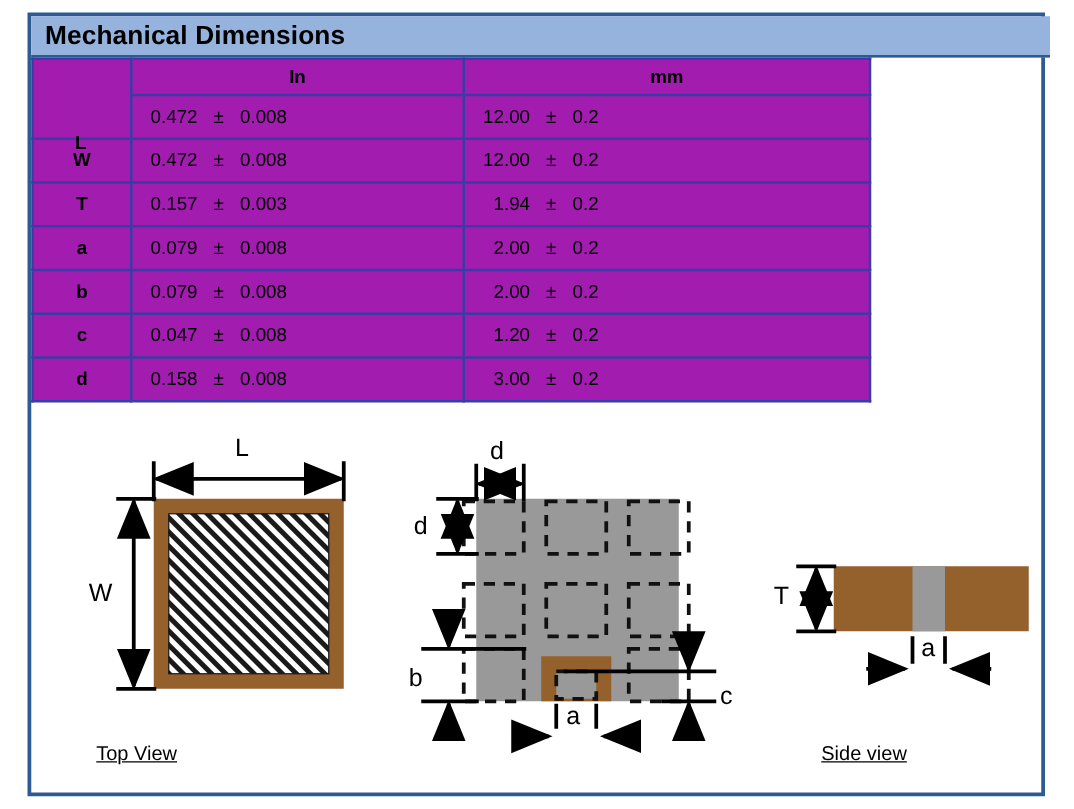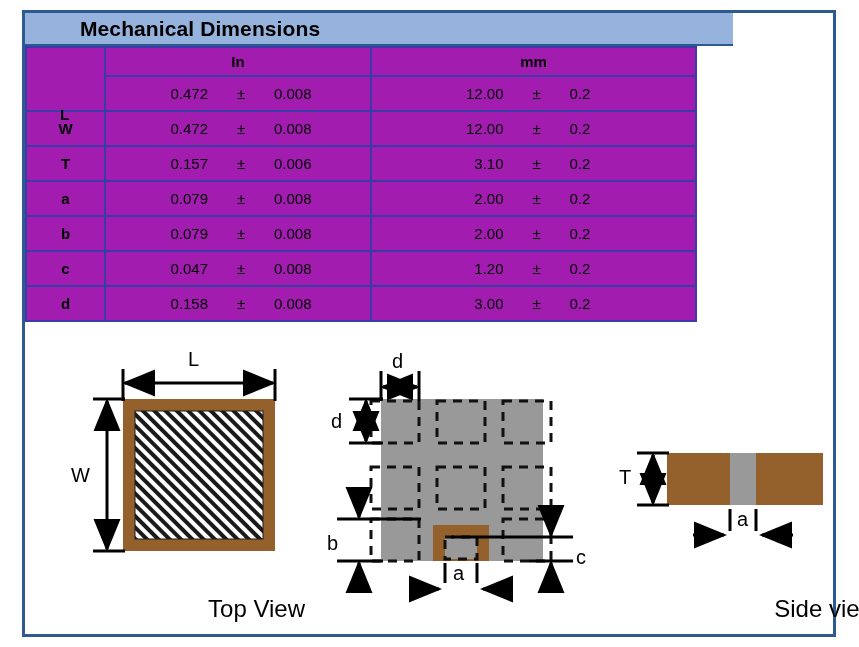--- a/index.html
+++ b/index.html
@@ -24,28 +24,27 @@
     height: 627px;
     border: 3px solid #2E5A92;
     box-sizing: border-box;
     background: #ffffff;
   }
   
   #title-bar {
     position: absolute;
     left: 0px;
     top: 0px;
-    width: 708px;
+    width: 815px;
     height: 33px;
     background: #95B3DC;
     border-bottom: 2px solid #2E5A92;
     box-sizing: border-box;
     display: flex;
     align-items: center;
-    padding-left: 44px;
   }
   #title-text {
     font-size: 21px;
     font-weight: bold;
     color: #000000;
     padding-left: 11px;
     letter-spacing: 0.1px;
   }
   
   #dim-table {
@@ -73,44 +72,44 @@
     font-weight: bold;
     font-size: 16px;
   }
   .lbl-cell {
     font-weight: bold;
     font-size: 15px;
   }
   .val-row td { height: 35px; }
   .val-inner {
     display: flex;
-    justify-content: center;
     align-items: baseline;
-    gap: 16px;
+    gap: 0;
     white-space: pre;
   }
   .v-nom  { display: inline-block; min-width: 52px; text-align: right; }
   .v-pm   { display: inline-block; width: 34px;  text-align: center; }
   .v-tol  { display: inline-block; min-width: 46px; text-align: left; }
 
   
   #drawings {
     position: absolute;
     left: 0px;
     top: 330px;
     width: 808px;
     height: 291px;
   }
   .view-block { position: absolute; }
   .view-caption {
     position: absolute;
-    font-size: 24px;
+    font-size: 16px;
     color: #000000;
-    text-align: right;
+    text-align: left;
     white-space: nowrap;
+    text-decoration: underline;
   }
   .dim-letter {
     position: absolute;
     font-size: 20px;
     color: #000000;
     line-height: 1;
     white-space: nowrap;
   }
   svg { display: block; overflow: visible; }
 </style>
@@ -166,26 +165,26 @@
             </span>
           </td>
         </tr>
 
         <tr class="val-row">
           <td class="col-label lbl-cell">T</td>
           <td class="col-in">
             <span class="val-inner">
               <span class="v-nom">0.157</span>
               <span class="v-pm">±</span>
-              <span class="v-tol">0.006</span>
-            </span>
-          </td>
-          <td class="col-mm">
-            <span class="val-inner">
-              <span class="v-nom">3.10</span>
+              <span class="v-tol">0.003</span>
+            </span>
+          </td>
+          <td class="col-mm">
+            <span class="val-inner">
+              <span class="v-nom">1.94</span>
               <span class="v-pm">±</span>
               <span class="v-tol">0.2</span>
             </span>
           </td>
         </tr>
 
         <tr class="val-row">
           <td class="col-label lbl-cell">a</td>
           <td class="col-in">
             <span class="val-inner">

